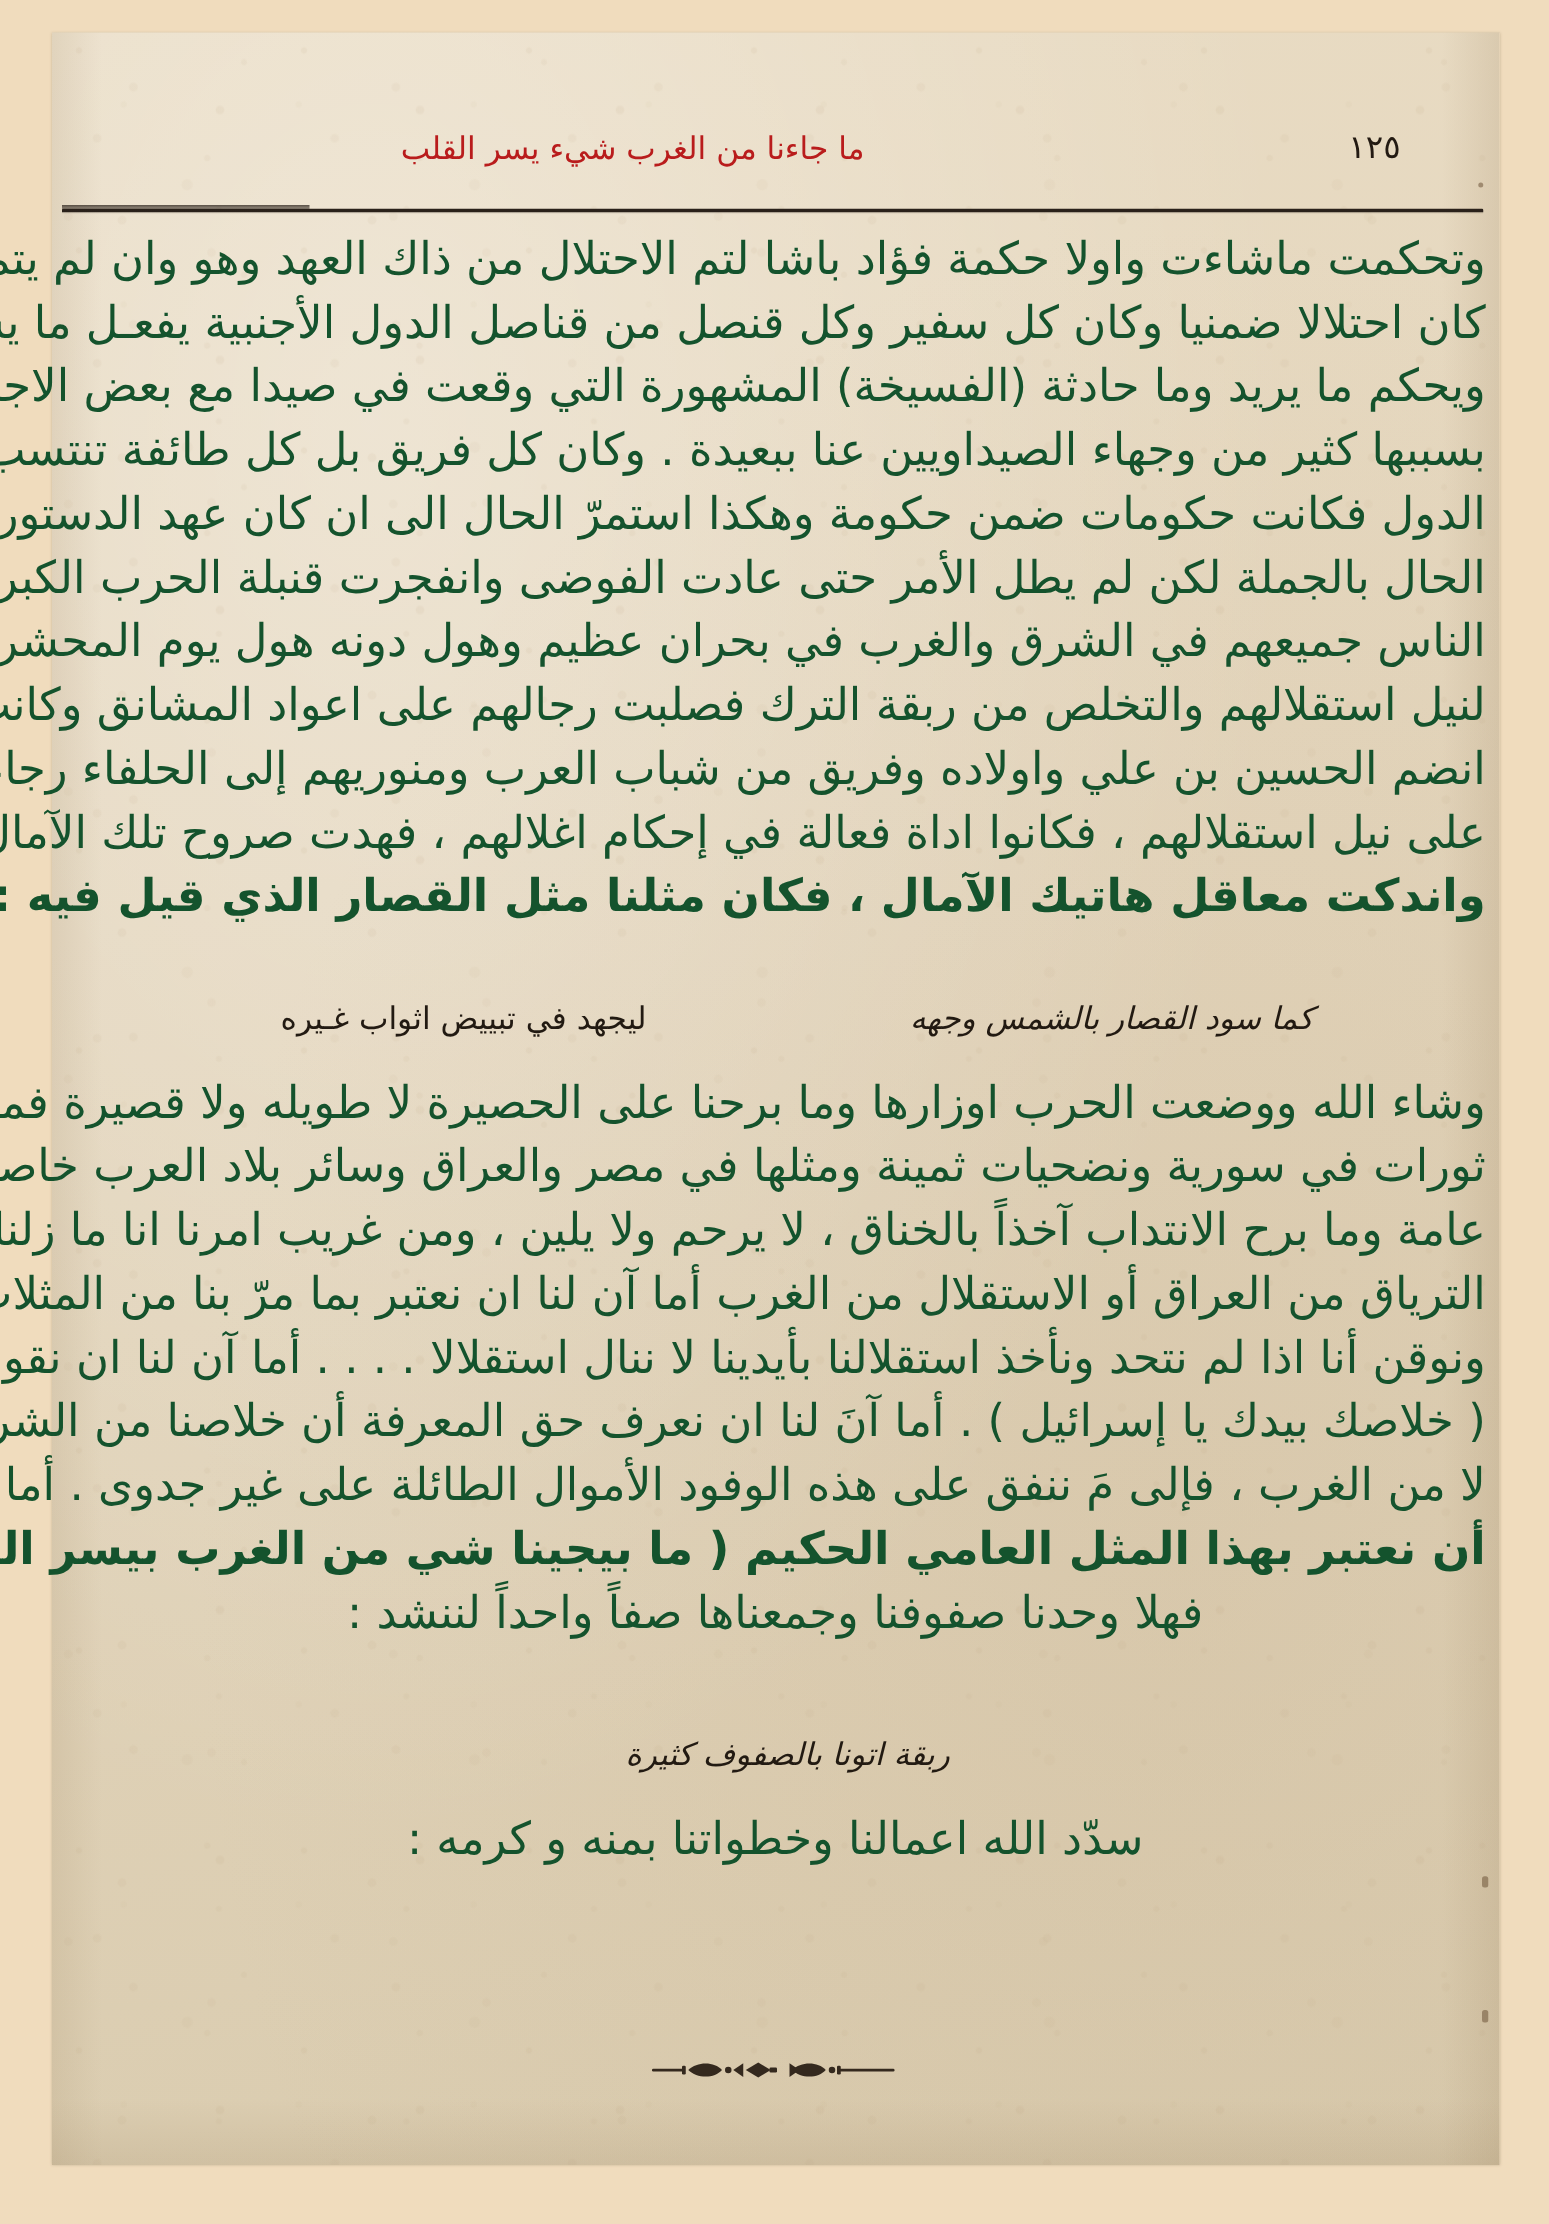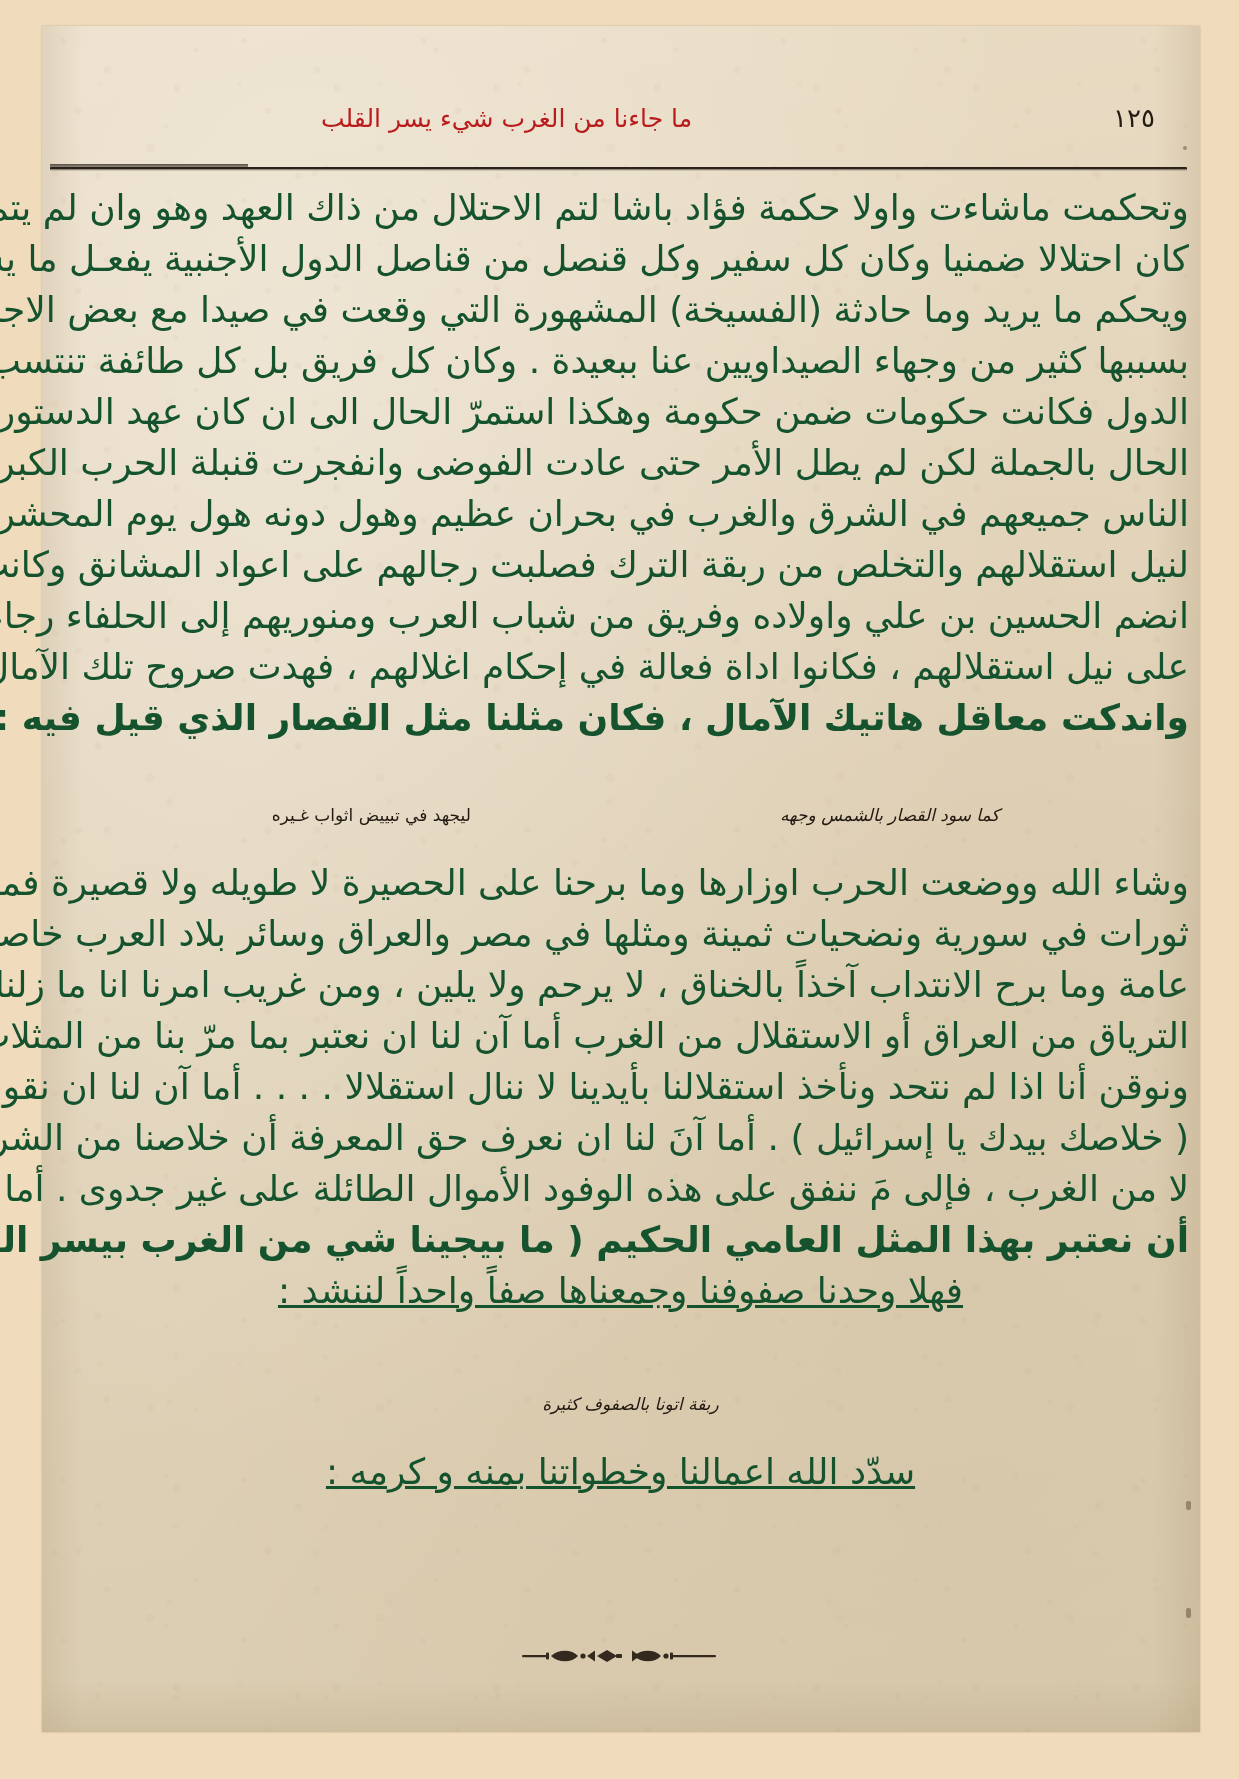--- a/index.html
+++ b/index.html
@@ -96,21 +96,21 @@
     color: #b91c1c;
     letter-spacing: 0.5px;
     padding-right: 120px;
   }
 
   .rh-folio {
     flex: 0 0 auto;
     font-size: 26px;
     color: #231a12;
     width: 110px;
-    text-align: center;
+    text-align: left;
     direction: ltr;
   }
 
   .rule {
     position: absolute;
     top: 167px;
     left: 50px;
     right: 52px;
     height: 4px;
     background: linear-gradient(to bottom,
@@ -149,33 +149,32 @@
 
   .line.plain {
     text-align: left;
     text-align-last: right;
     font-weight: bold;
   }
 
   .line.center {
     text-align: center;
     text-align-last: center;
-    text-decoration: underline;
   }
 
   
   .verse {
     display: flex;
     direction: rtl;
     margin: 16px 0 14px 0;
     padding: 0 40px 0 60px;
   }
   .verse .hemistich {
     flex: 1 1 50%;
-    font-size: 17px;
+    font-size: 25px;
     line-height: 40px;
     color: #221a12;
     white-space: nowrap;
   }
   .verse .hemistich.first { text-align: center; font-style: italic; }
   .verse .hemistich.second { text-align: center; }
 
   .gap-sm { height: 14px; }
   .gap-md { height: 30px; }
   .gap-lg { height: 46px; }

